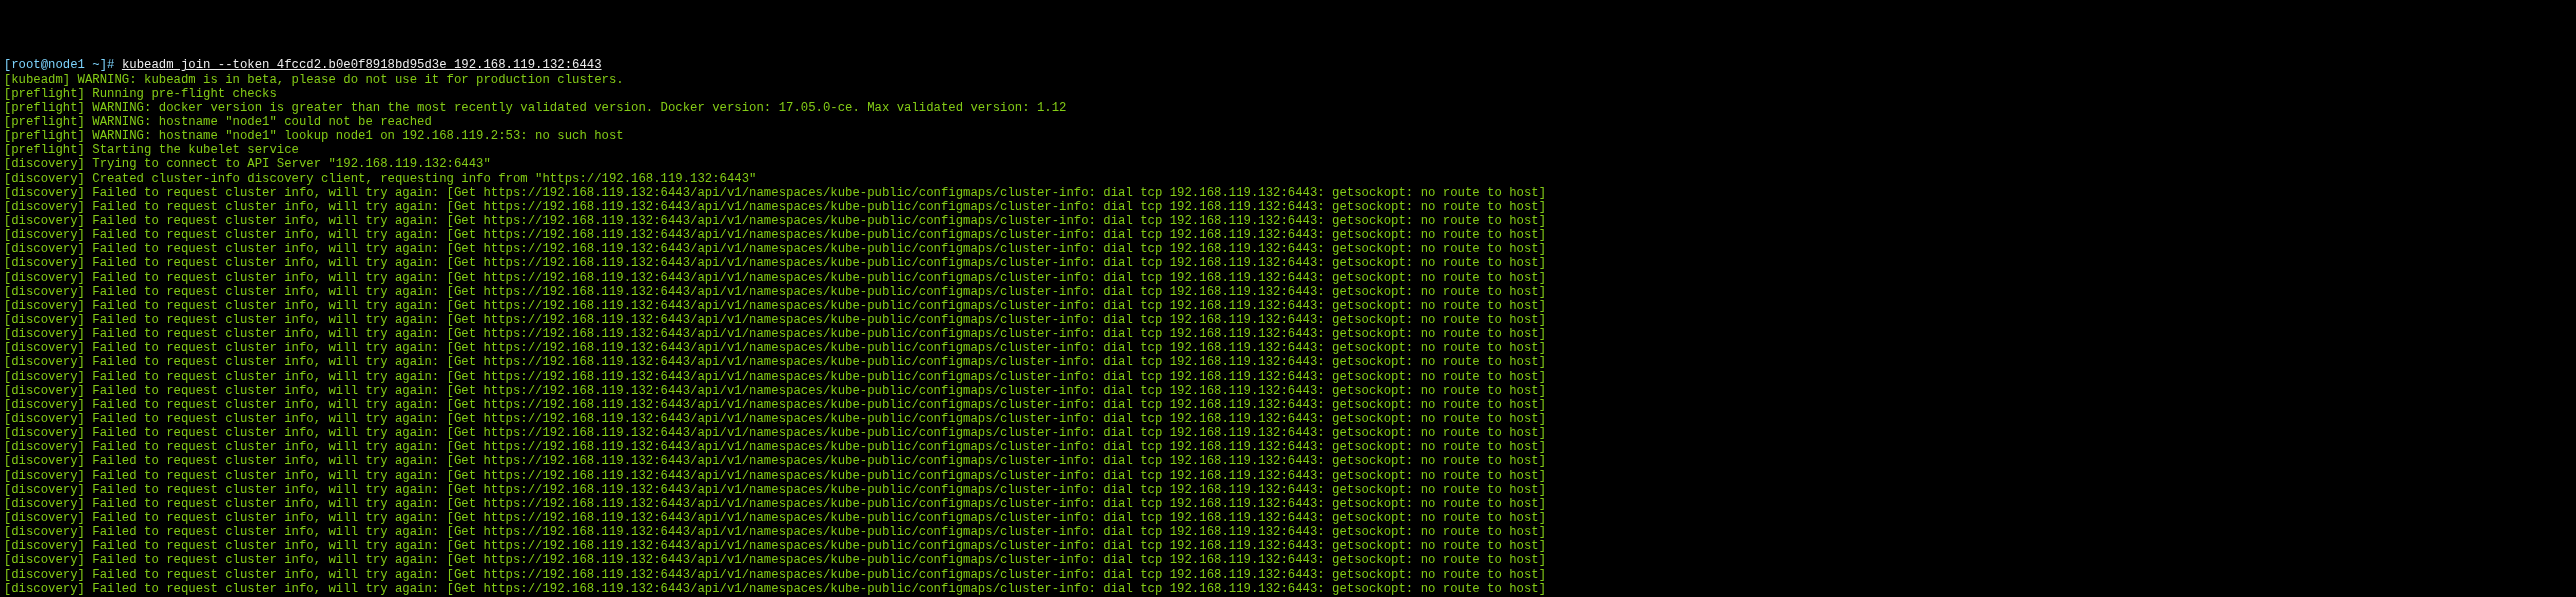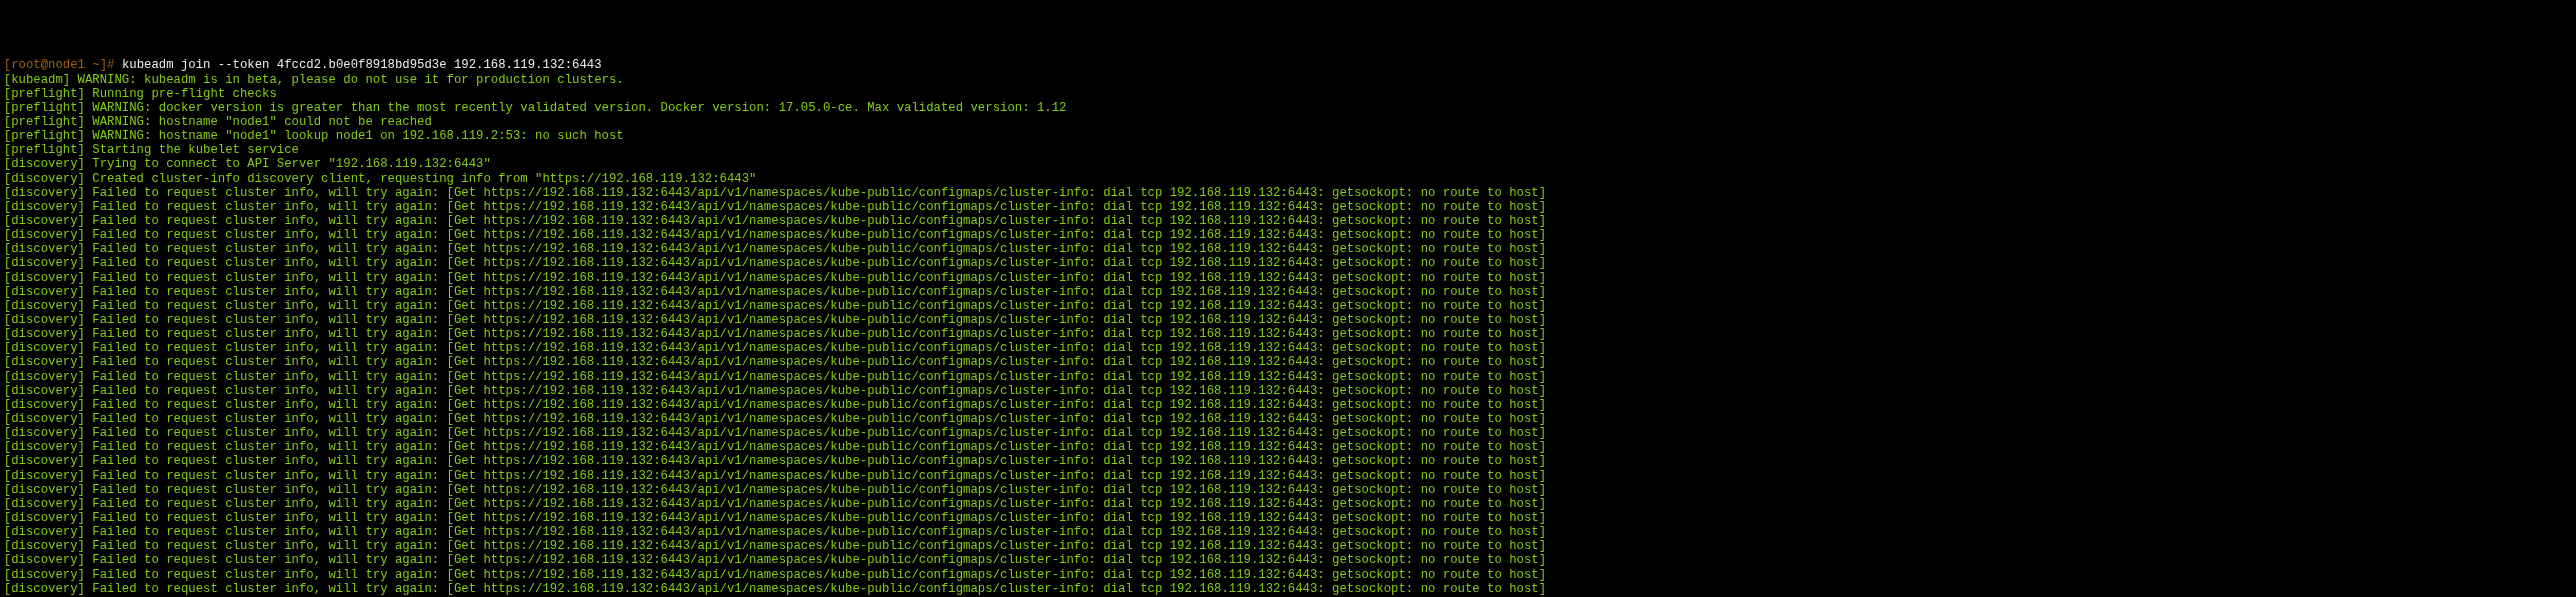--- a/index.html
+++ b/index.html
@@ -6,23 +6,23 @@
     margin: 0;
     padding: 1.9px 3.8px;
     background: #000000;
     font-family: "Consolas", "Courier New", monospace;
     font-size: 12.3px;
     line-height: 1.15;
     white-space: pre;
     overflow: hidden;
   }
   .line { display: block; }
-  .red { color: #a16207; text-align: center; }
+  .red { color: #7dd3fc; text-align: center; }
   .green { color: #84cc16; }
-  .white { color: #eeeeee; }
+  .white { color: #eeeeee; text-decoration: underline; }
 </style>
 </head>
 <body>
 
 
 
 <div id="terminal"><span class="line"><span class="red">[root@node1 ~]# </span><span class="white">kubeadm join --token 4fccd2.b0e0f8918bd95d3e 192.168.119.132:6443</span></span><span class="line green">[kubeadm] WARNING: kubeadm is in beta, please do not use it for production clusters.</span><span class="line green">[preflight] Running pre-flight checks</span><span class="line green">[preflight] WARNING: docker version is greater than the most recently validated version. Docker version: 17.05.0-ce. Max validated version: 1.12</span><span class="line green">[preflight] WARNING: hostname "node1" could not be reached</span><span class="line green">[preflight] WARNING: hostname "node1" lookup node1 on 192.168.119.2:53: no such host</span><span class="line green">[preflight] Starting the kubelet service</span><span class="line green">[discovery] Trying to connect to API Server "192.168.119.132:6443"</span><span class="line green">[discovery] Created cluster-info discovery client, requesting info from "https://192.168.119.132:6443"</span><span class="line green">[discovery] Failed to request cluster info, will try again: [Get https://192.168.119.132:6443/api/v1/namespaces/kube-public/configmaps/cluster-info: dial tcp 192.168.119.132:6443: getsockopt: no route to host]</span><span class="line green">[discovery] Failed to request cluster info, will try again: [Get https://192.168.119.132:6443/api/v1/namespaces/kube-public/configmaps/cluster-info: dial tcp 192.168.119.132:6443: getsockopt: no route to host]</span><span class="line green">[discovery] Failed to request cluster info, will try again: [Get https://192.168.119.132:6443/api/v1/namespaces/kube-public/configmaps/cluster-info: dial tcp 192.168.119.132:6443: getsockopt: no route to host]</span><span class="line green">[discovery] Failed to request cluster info, will try again: [Get https://192.168.119.132:6443/api/v1/namespaces/kube-public/configmaps/cluster-info: dial tcp 192.168.119.132:6443: getsockopt: no route to host]</span><span class="line green">[discovery] Failed to request cluster info, will try again: [Get https://192.168.119.132:6443/api/v1/namespaces/kube-public/configmaps/cluster-info: dial tcp 192.168.119.132:6443: getsockopt: no route to host]</span><span class="line green">[discovery] Failed to request cluster info, will try again: [Get https://192.168.119.132:6443/api/v1/namespaces/kube-public/configmaps/cluster-info: dial tcp 192.168.119.132:6443: getsockopt: no route to host]</span><span class="line green">[discovery] Failed to request cluster info, will try again: [Get https://192.168.119.132:6443/api/v1/namespaces/kube-public/configmaps/cluster-info: dial tcp 192.168.119.132:6443: getsockopt: no route to host]</span><span class="line green">[discovery] Failed to request cluster info, will try again: [Get https://192.168.119.132:6443/api/v1/namespaces/kube-public/configmaps/cluster-info: dial tcp 192.168.119.132:6443: getsockopt: no route to host]</span><span class="line green">[discovery] Failed to request cluster info, will try again: [Get https://192.168.119.132:6443/api/v1/namespaces/kube-public/configmaps/cluster-info: dial tcp 192.168.119.132:6443: getsockopt: no route to host]</span><span class="line green">[discovery] Failed to request cluster info, will try again: [Get https://192.168.119.132:6443/api/v1/namespaces/kube-public/configmaps/cluster-info: dial tcp 192.168.119.132:6443: getsockopt: no route to host]</span><span class="line green">[discovery] Failed to request cluster info, will try again: [Get https://192.168.119.132:6443/api/v1/namespaces/kube-public/configmaps/cluster-info: dial tcp 192.168.119.132:6443: getsockopt: no route to host]</span><span class="line green">[discovery] Failed to request cluster info, will try again: [Get https://192.168.119.132:6443/api/v1/namespaces/kube-public/configmaps/cluster-info: dial tcp 192.168.119.132:6443: getsockopt: no route to host]</span><span class="line green">[discovery] Failed to request cluster info, will try again: [Get https://192.168.119.132:6443/api/v1/namespaces/kube-public/configmaps/cluster-info: dial tcp 192.168.119.132:6443: getsockopt: no route to host]</span><span class="line green">[discovery] Failed to request cluster info, will try again: [Get https://192.168.119.132:6443/api/v1/namespaces/kube-public/configmaps/cluster-info: dial tcp 192.168.119.132:6443: getsockopt: no route to host]</span><span class="line green">[discovery] Failed to request cluster info, will try again: [Get https://192.168.119.132:6443/api/v1/namespaces/kube-public/configmaps/cluster-info: dial tcp 192.168.119.132:6443: getsockopt: no route to host]</span><span class="line green">[discovery] Failed to request cluster info, will try again: [Get https://192.168.119.132:6443/api/v1/namespaces/kube-public/configmaps/cluster-info: dial tcp 192.168.119.132:6443: getsockopt: no route to host]</span><span class="line green">[discovery] Failed to request cluster info, will try again: [Get https://192.168.119.132:6443/api/v1/namespaces/kube-public/configmaps/cluster-info: dial tcp 192.168.119.132:6443: getsockopt: no route to host]</span><span class="line green">[discovery] Failed to request cluster info, will try again: [Get https://192.168.119.132:6443/api/v1/namespaces/kube-public/configmaps/cluster-info: dial tcp 192.168.119.132:6443: getsockopt: no route to host]</span><span class="line green">[discovery] Failed to request cluster info, will try again: [Get https://192.168.119.132:6443/api/v1/namespaces/kube-public/configmaps/cluster-info: dial tcp 192.168.119.132:6443: getsockopt: no route to host]</span><span class="line green">[discovery] Failed to request cluster info, will try again: [Get https://192.168.119.132:6443/api/v1/namespaces/kube-public/configmaps/cluster-info: dial tcp 192.168.119.132:6443: getsockopt: no route to host]</span><span class="line green">[discovery] Failed to request cluster info, will try again: [Get https://192.168.119.132:6443/api/v1/namespaces/kube-public/configmaps/cluster-info: dial tcp 192.168.119.132:6443: getsockopt: no route to host]</span><span class="line green">[discovery] Failed to request cluster info, will try again: [Get https://192.168.119.132:6443/api/v1/namespaces/kube-public/configmaps/cluster-info: dial tcp 192.168.119.132:6443: getsockopt: no route to host]</span><span class="line green">[discovery] Failed to request cluster info, will try again: [Get https://192.168.119.132:6443/api/v1/namespaces/kube-public/configmaps/cluster-info: dial tcp 192.168.119.132:6443: getsockopt: no route to host]</span><span class="line green">[discovery] Failed to request cluster info, will try again: [Get https://192.168.119.132:6443/api/v1/namespaces/kube-public/configmaps/cluster-info: dial tcp 192.168.119.132:6443: getsockopt: no route to host]</span><span class="line green">[discovery] Failed to request cluster info, will try again: [Get https://192.168.119.132:6443/api/v1/namespaces/kube-public/configmaps/cluster-info: dial tcp 192.168.119.132:6443: getsockopt: no route to host]</span><span class="line green">[discovery] Failed to request cluster info, will try again: [Get https://192.168.119.132:6443/api/v1/namespaces/kube-public/configmaps/cluster-info: dial tcp 192.168.119.132:6443: getsockopt: no route to host]</span><span class="line green">[discovery] Failed to request cluster info, will try again: [Get https://192.168.119.132:6443/api/v1/namespaces/kube-public/configmaps/cluster-info: dial tcp 192.168.119.132:6443: getsockopt: no route to host]</span><span class="line green">[discovery] Failed to request cluster info, will try again: [Get https://192.168.119.132:6443/api/v1/namespaces/kube-public/configmaps/cluster-info: dial tcp 192.168.119.132:6443: getsockopt: no route to host]</span><span class="line green">[discovery] Failed to request cluster info, will try again: [Get https://192.168.119.132:6443/api/v1/namespaces/kube-public/configmaps/cluster-info: dial tcp 192.168.119.132:6443: getsockopt: no route to host]</span><span class="line green">[discovery] Failed to request cluster info, will try again: [Get https://192.168.119.132:6443/api/v1/namespaces/kube-public/configmaps/cluster-info: dial tcp 192.168.119.132:6443: getsockopt: no route to host]</span></div>
 
 
 

